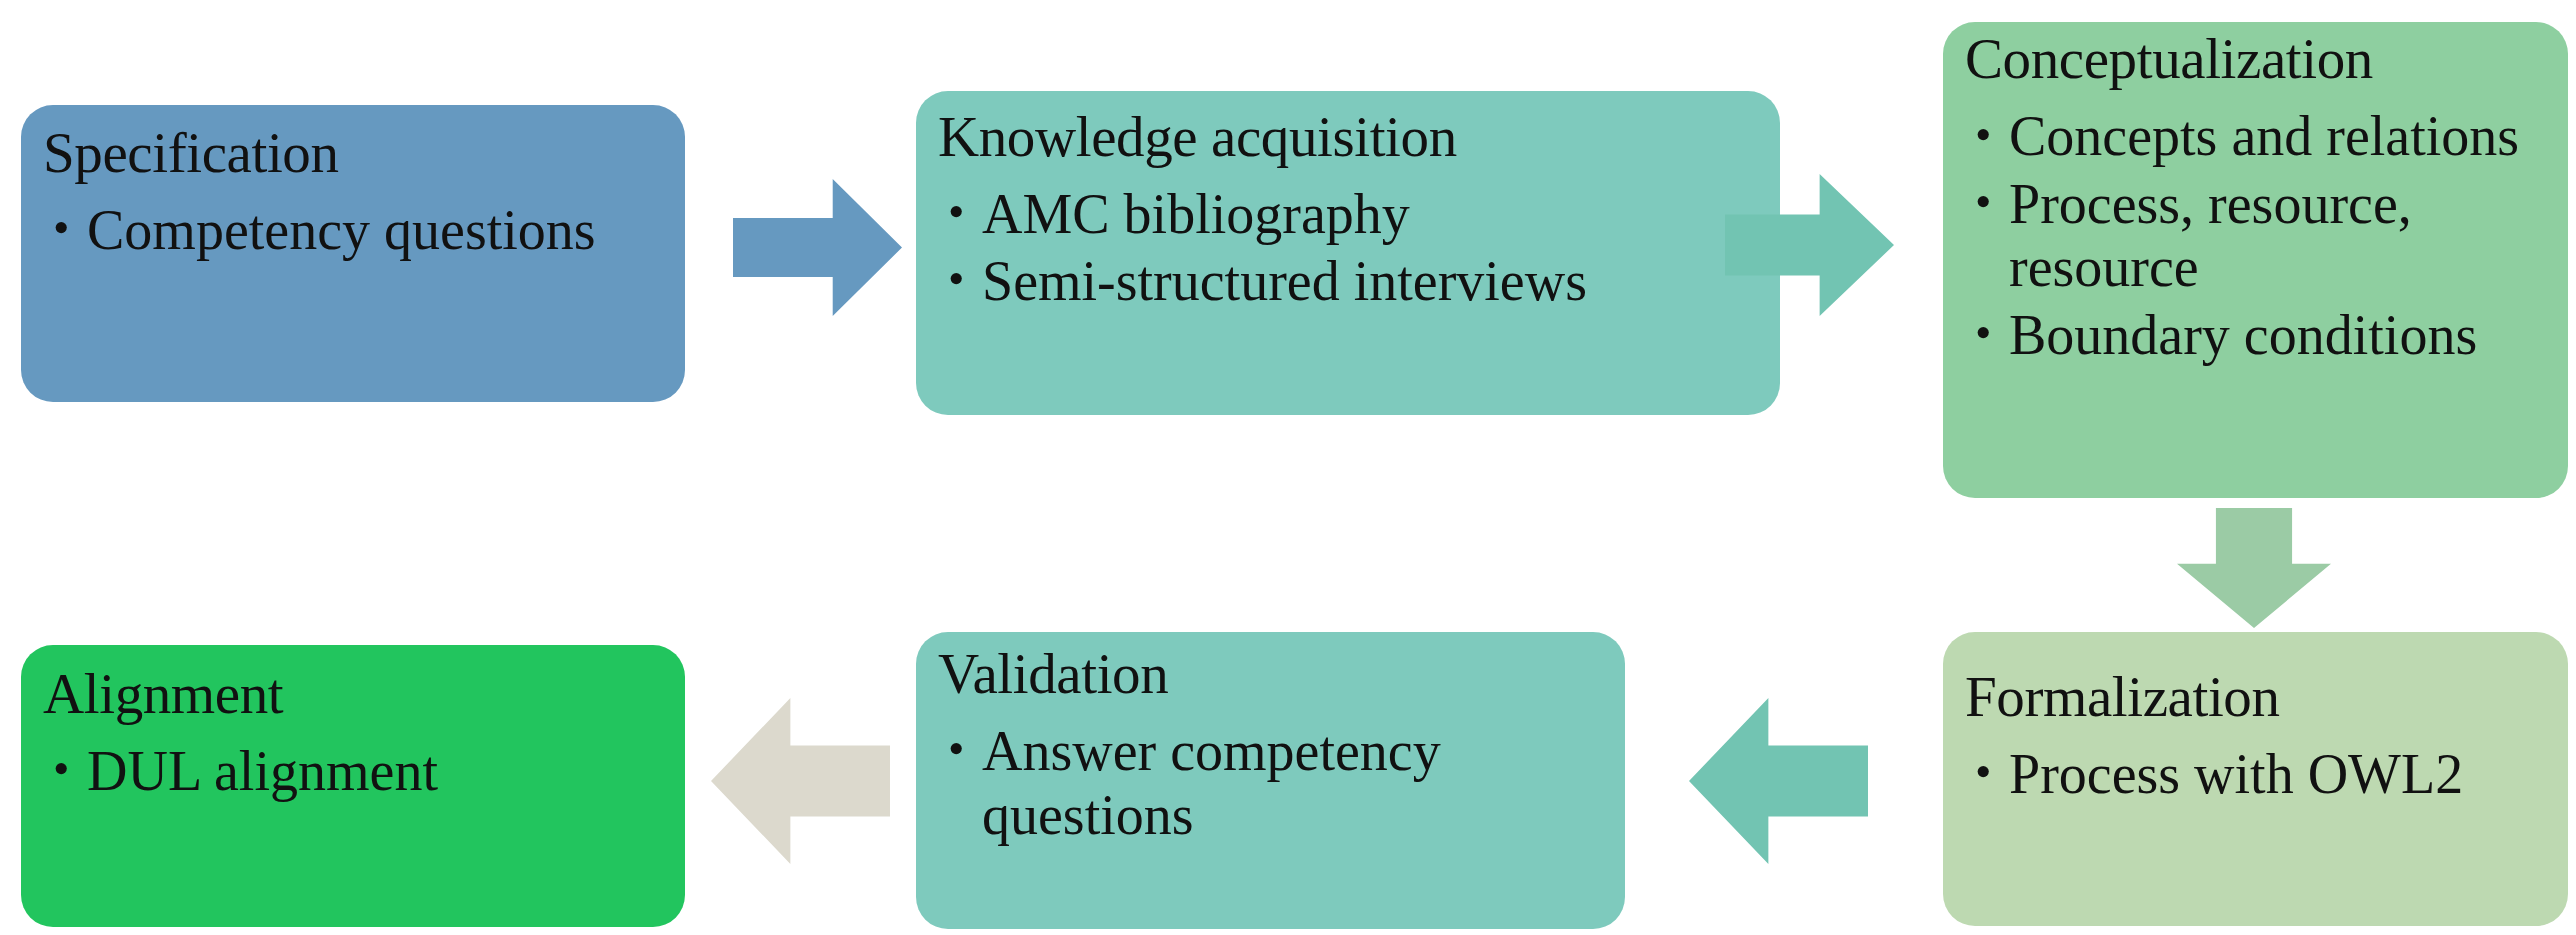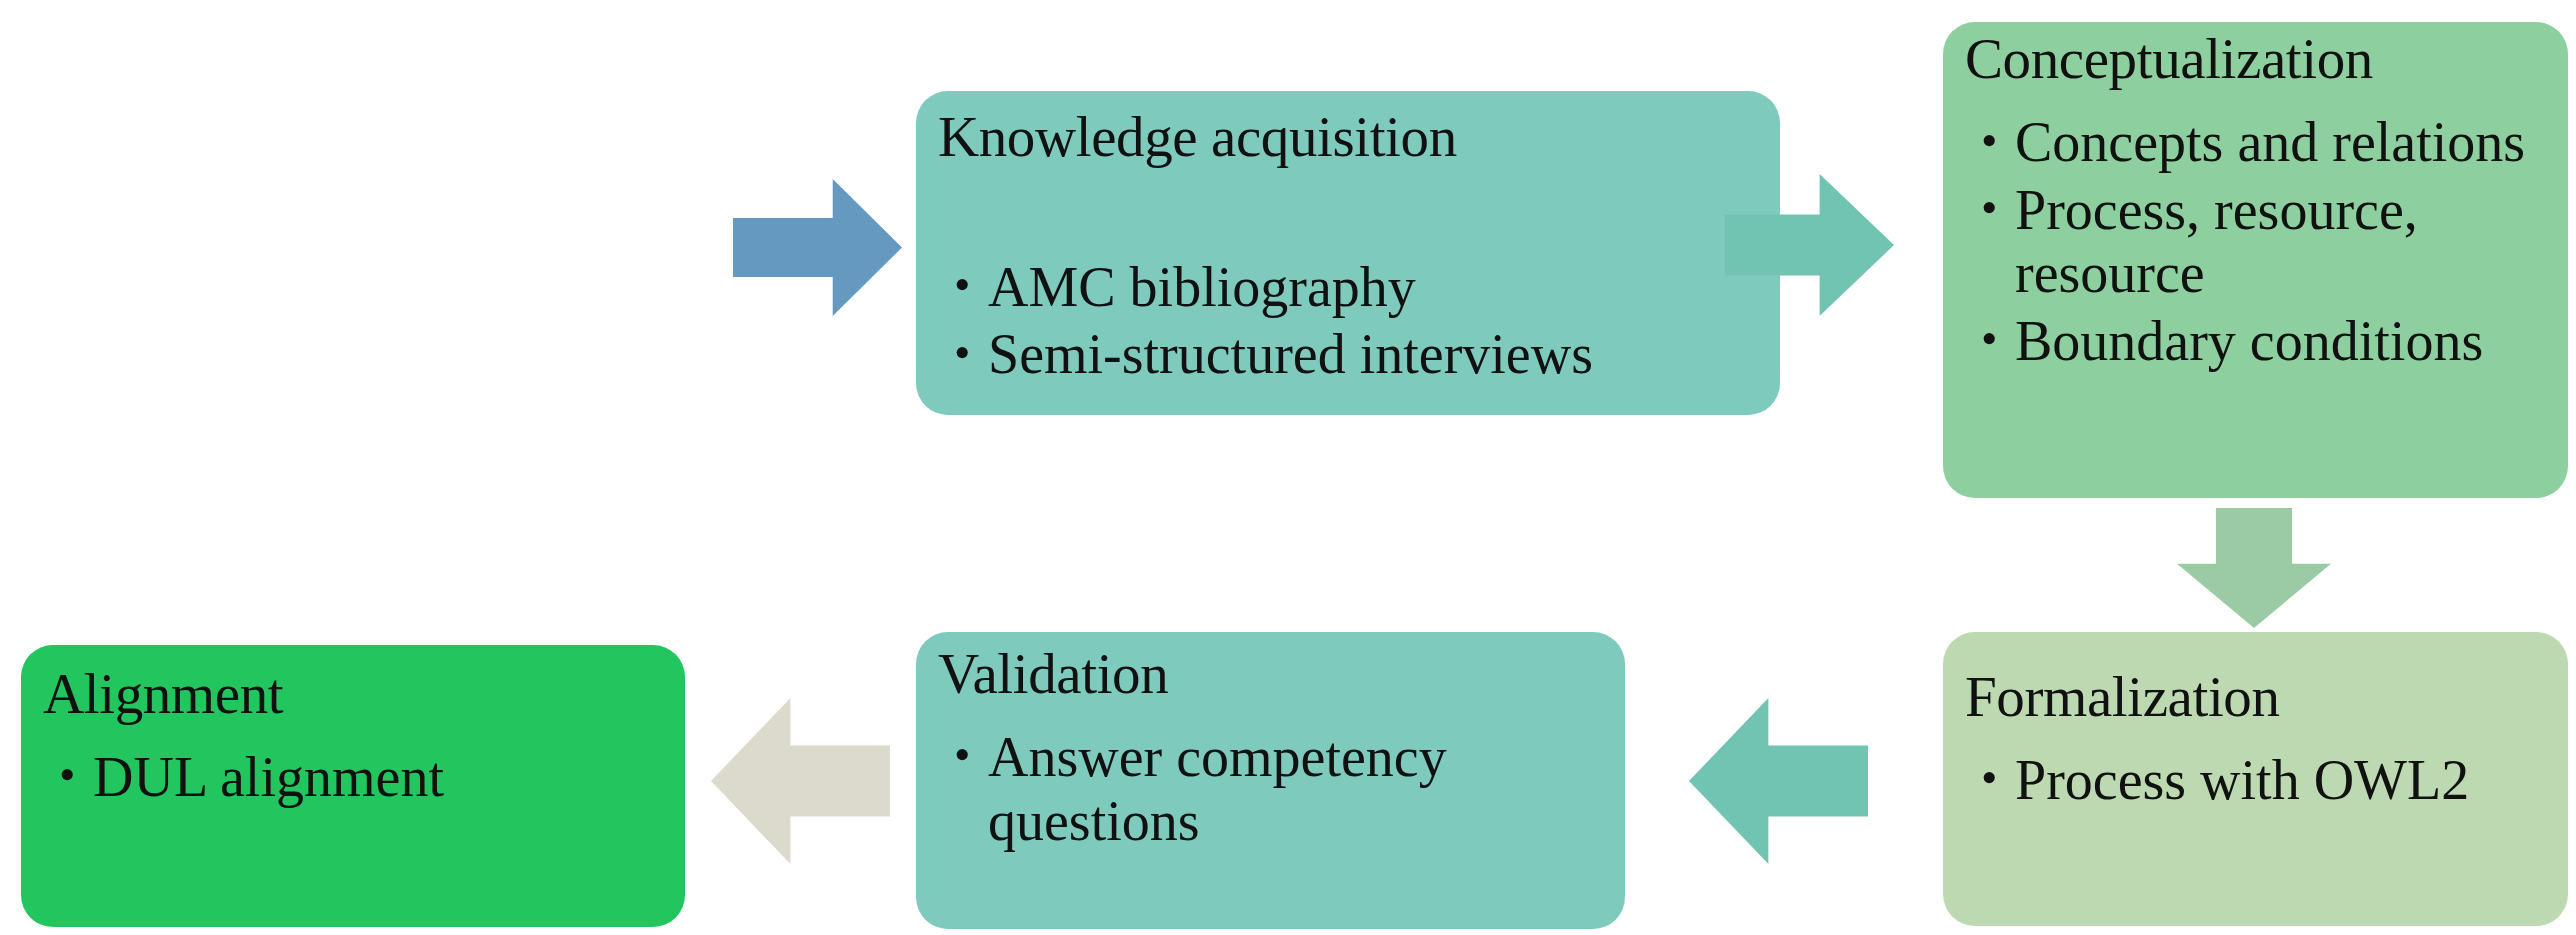--- a/index.html
+++ b/index.html
@@ -30,21 +30,21 @@
   }
   .node-title {
     font-size: 57px;
     line-height: 1.02;
     letter-spacing: -0.4px;
     white-space: nowrap;
     margin: 0 0 6.8px 0;
   }
   .bullets {
     list-style: none;
-    margin: 16px;
+    margin: 10px;
     padding: 0;
   }
   .bullets li {
     position: relative;
     font-size: 56px;
     line-height: 1.14;
     padding-left: 34px;
     margin: 0 0 3.4px 0;
   }
   .bullets li::before {
@@ -59,21 +59,20 @@
   
   #node-specification {
     left: 21px;  top: 105px;  width: 664px;  height: 297px;
     background: #6699c0;
     padding-top: 18.6px;
   }
   #node-knowledge-acquisition {
     left: 916px; top: 91px; width: 864px; height: 324px;
     background: #7ecabd;
     padding-top: 17px;
-    justify-content: space-between;
   }
   #node-conceptualization {
     left: 1943px; top: 22px;  width: 625px;  height: 476px;
     background: #8ecfa0;
     padding-top: 8.4px;
   }
   #node-formalization {
     left: 1943px; top: 632px; width: 625px;  height: 294px;
     background: #bdd9b1;
     padding-top: 36px;
@@ -99,20 +98,26 @@
   #arrow-ka-to-concept{ left: 1725px; top: 174px;  width: 169px; height: 142px; }
   #arrow-concept-to-formal { left: 2177px; top: 508px; width: 154px; height: 120px; }
   #arrow-formal-to-valid   { left: 1689px; top: 698px; width: 179px; height: 166px; }
   #arrow-valid-to-align    { left: 711px;  top: 698px; width: 179px; height: 166px; }
 </style>
 </head>
 <body>
 
 <div id="diagram">
 
+  <div class="node" id="node-specification">
+    <div class="node-title">Specification</div>
+    <ul class="bullets">
+      <li>Competency questions</li>
+    </ul>
+  </div>
 
   <div class="arrow" id="arrow-spec-to-ka">
     <svg viewBox="0 0 200 162" preserveAspectRatio="none" aria-hidden="true">
       <polygon points="0,46 118,46 118,0 200,81 118,162 118,116 0,116" fill="#6699c0"></polygon>
     </svg>
   </div>
 
   <div class="node" id="node-knowledge-acquisition">
     <div class="node-title">Knowledge acquisition</div>
     <ul class="bullets">

